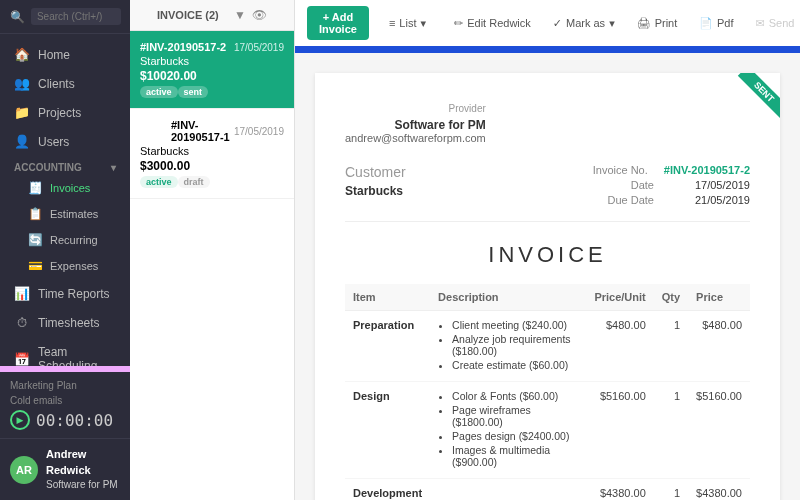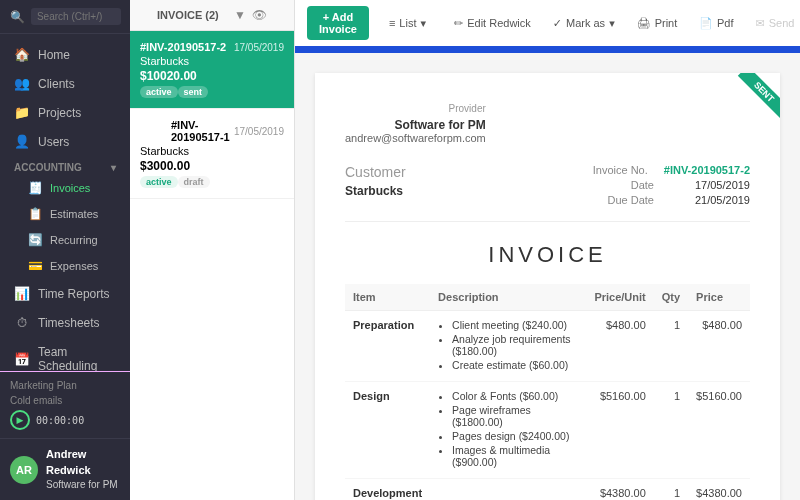--- a/index.html
+++ b/index.html
@@ -9,25 +9,25 @@
     #sidebar { width: 130px; background: #2c2c3a; color: #aaa; display: flex; flex-direction: column; flex-shrink: 0; height: 500px; }
     #sidebar-header { padding: 8px 10px; display: flex; align-items: center; gap: 6px; border-bottom: 1px solid #3a3a4a; }
     #sidebar-header input { background: #3a3a4a; border: none; color: #ccc; font-size: 11px; padding: 3px 6px; border-radius: 3px; width: 80px; outline: none; }
     .sidebar-nav { flex: 1; overflow-y: auto; padding: 6px 0; }
     .nav-item { display: flex; align-items: center; gap: 8px; padding: 7px 14px; cursor: pointer; color: #bbb; font-size: 12px; }
     .nav-item .nav-icon { font-size: 13px; width: 16px; text-align: center; }
     .nav-section { padding: 6px 14px 2px; font-size: 10px; color: #888; font-weight: 600; text-transform: uppercase; display: flex; justify-content: space-between; align-items: center; cursor: pointer; }
     .sub-item { display: flex; align-items: center; gap: 8px; padding: 6px 14px 6px 28px; cursor: pointer; color: #bbb; font-size: 11px; }
     .sub-item.active { color: #4ade80; }
     .sub-item .sub-icon { font-size: 12px; width: 14px; }
-    .sidebar-bottom { padding: 8px 10px; border-top: 1px solid #f0abfc; }
+    .sidebar-bottom { padding: 8px 10px; border-top: 6px solid #f0abfc; }
     .marketing-plan { font-size: 10px; color: #888; margin-bottom: 4px; }
     .timer-row { display: flex; align-items: center; gap: 6px; }
     .timer-btn { width: 20px; height: 20px; border-radius: 50%; border: 2px solid #4ade80; color: #4ade80; display: flex; align-items: center; justify-content: center; font-size: 9px; cursor: pointer; }
-    .timer-text { color: #ccc; font-size: 10px; font-family: monospace; }
+    .timer-text { color: #ccc; font-size: 16px; font-family: monospace; }
     .user-row { display: flex; align-items: center; gap: 8px; padding: 8px 10px; border-top: 1px solid #3a3a4a; cursor: pointer; }
     .avatar { width: 28px; height: 28px; border-radius: 50%; background: #5b6; display: flex; align-items: center; justify-content: center; color: #fff; font-size: 11px; font-weight: bold; flex-shrink: 0; }
     .user-info { color: #ccc; font-size: 10px; line-height: 1.4; }
     .user-info .name { font-weight: 600; font-size: 11px; color: #fff; }
 
     
     #invoice-list { width: 165px; background: #fff; border-right: 1px solid #e0e0e0; display: flex; flex-direction: column; flex-shrink: 0; height: 500px; }
     .list-header { padding: 8px 27px; background: #f8f8f8; border-bottom: 1px solid #e5e5e5; display: flex; align-items: center; justify-content: space-between; }
     .list-title { font-size: 11px; font-weight: 600; color: #555; }
     .list-icons { display: flex; gap: 6px; color: #888; font-size: 12px; }

